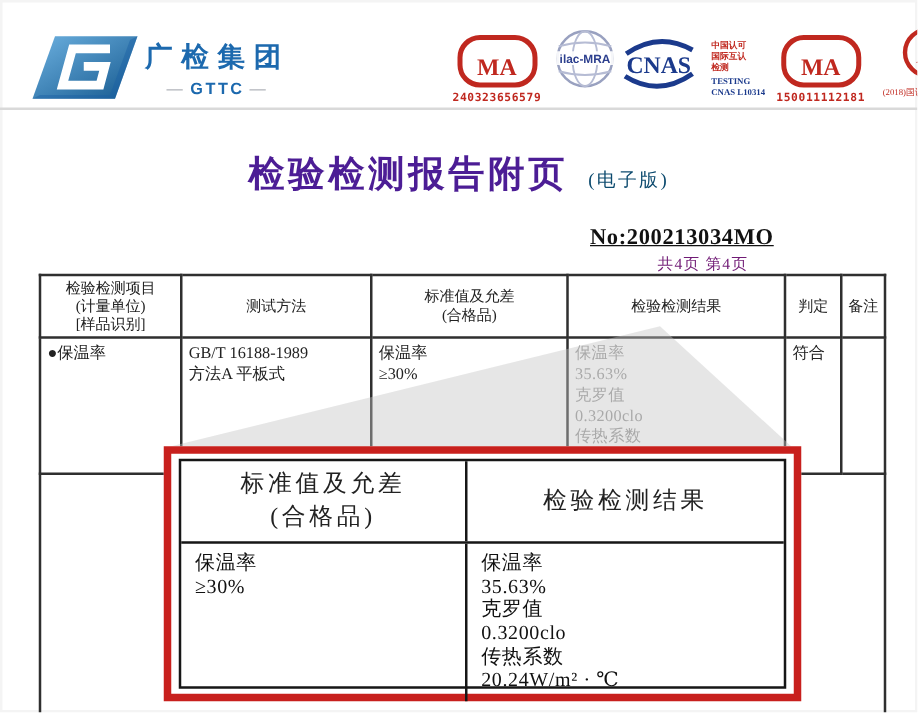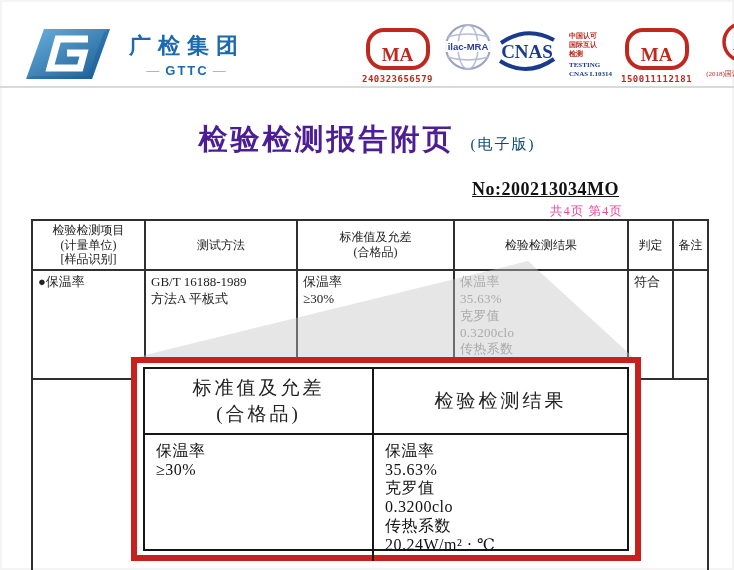--- a/index.html
+++ b/index.html
@@ -2,21 +2,21 @@
 <html><head>
 <meta charset="utf-8">
 <style>
   html,body{margin:0;padding:0;background:#fff;}
   .page{
     position:relative;width:734px;height:570px;background:#fff;overflow:hidden;
     font-family:"Liberation Serif","DejaVu Serif",serif;color:#222;
     box-shadow:inset 0 0 0 2px #f4f4f4;
   }
   
-  .brand{position:absolute;left:24px;top:26px;display:flex;gap:13px;align-items:center;}
+  .brand{position:absolute;left:24px;top:26px;display:flex;align-items:center;}
   .brand-text{display:flex;flex-direction:column;align-items:center;}
   .brand-cn{font-family:"Liberation Sans","DejaVu Sans",sans-serif;font-size:22px;font-weight:bold;
     color:#1c69ae;letter-spacing:7px;white-space:nowrap;}
   .brand-en{font-family:"Liberation Sans","DejaVu Sans",sans-serif;font-size:13px;font-weight:bold;
     color:#1c69ae;letter-spacing:2px;display:flex;gap:4px;margin-top:2px;}
   .brand-en .dash{color:#a9adb3;font-weight:normal;}
   .header-rule{position:absolute;left:0;top:86px;width:734px;height:2px;background:#d9d9d9;}
 
   .marks{position:absolute;left:362px;top:20px;display:flex;align-items:flex-start;}
   .mark-col{display:flex;flex-direction:column;align-items:center;}
@@ -34,21 +34,21 @@
   .cal-col{margin-left:8px;width:88px;}
   .cal-note{margin-top:3px;font-size:7px;color:#c0281f;white-space:nowrap;}
 
   
   .title-row{position:absolute;left:0;top:120px;width:100%;display:flex;
     justify-content:center;align-items:baseline;gap:16px;}
   .doc-title{font-size:29px;font-weight:bold;letter-spacing:3px;color:#4c1d95;font-family:Liberation Mono, monospace;}
   .title-suffix{font-size:15px;color:#0c4a6e;letter-spacing:2px;}
   .report-no{position:absolute;left:472px;top:179px;font-size:18px;font-weight:bold;
     color:#111;letter-spacing:.5px;text-decoration:underline;}
-  .page-count{position:absolute;left:550px;top:203px;font-size:12.5px;color:#ec4899;letter-spacing:1px;}
+  .page-count{position:absolute;left:526px;top:203px;font-size:12.5px;color:#701a75;letter-spacing:1px;}
 
   
   table.main{position:absolute;left:31px;top:219px;width:676px;border-collapse:collapse;
     table-layout:fixed;z-index:1;}
   table.main th,table.main td{border:2px solid #2f2f2f;white-space:pre-line;overflow:hidden;}
   table.main th{font-weight:normal;font-size:12px;line-height:1.22;text-align:center;
     vertical-align:middle;padding:2px 1px;height:39px;}
   table.main td{vertical-align:top;text-align:left;padding:3px 5px;font-size:13px;line-height:1.3;}
   tr.data-row td{height:84px;font-family:Liberation Serif, serif;}
   td.result{font-size:12.5px;line-height:1.16;color:#979797;letter-spacing:.3px;}

